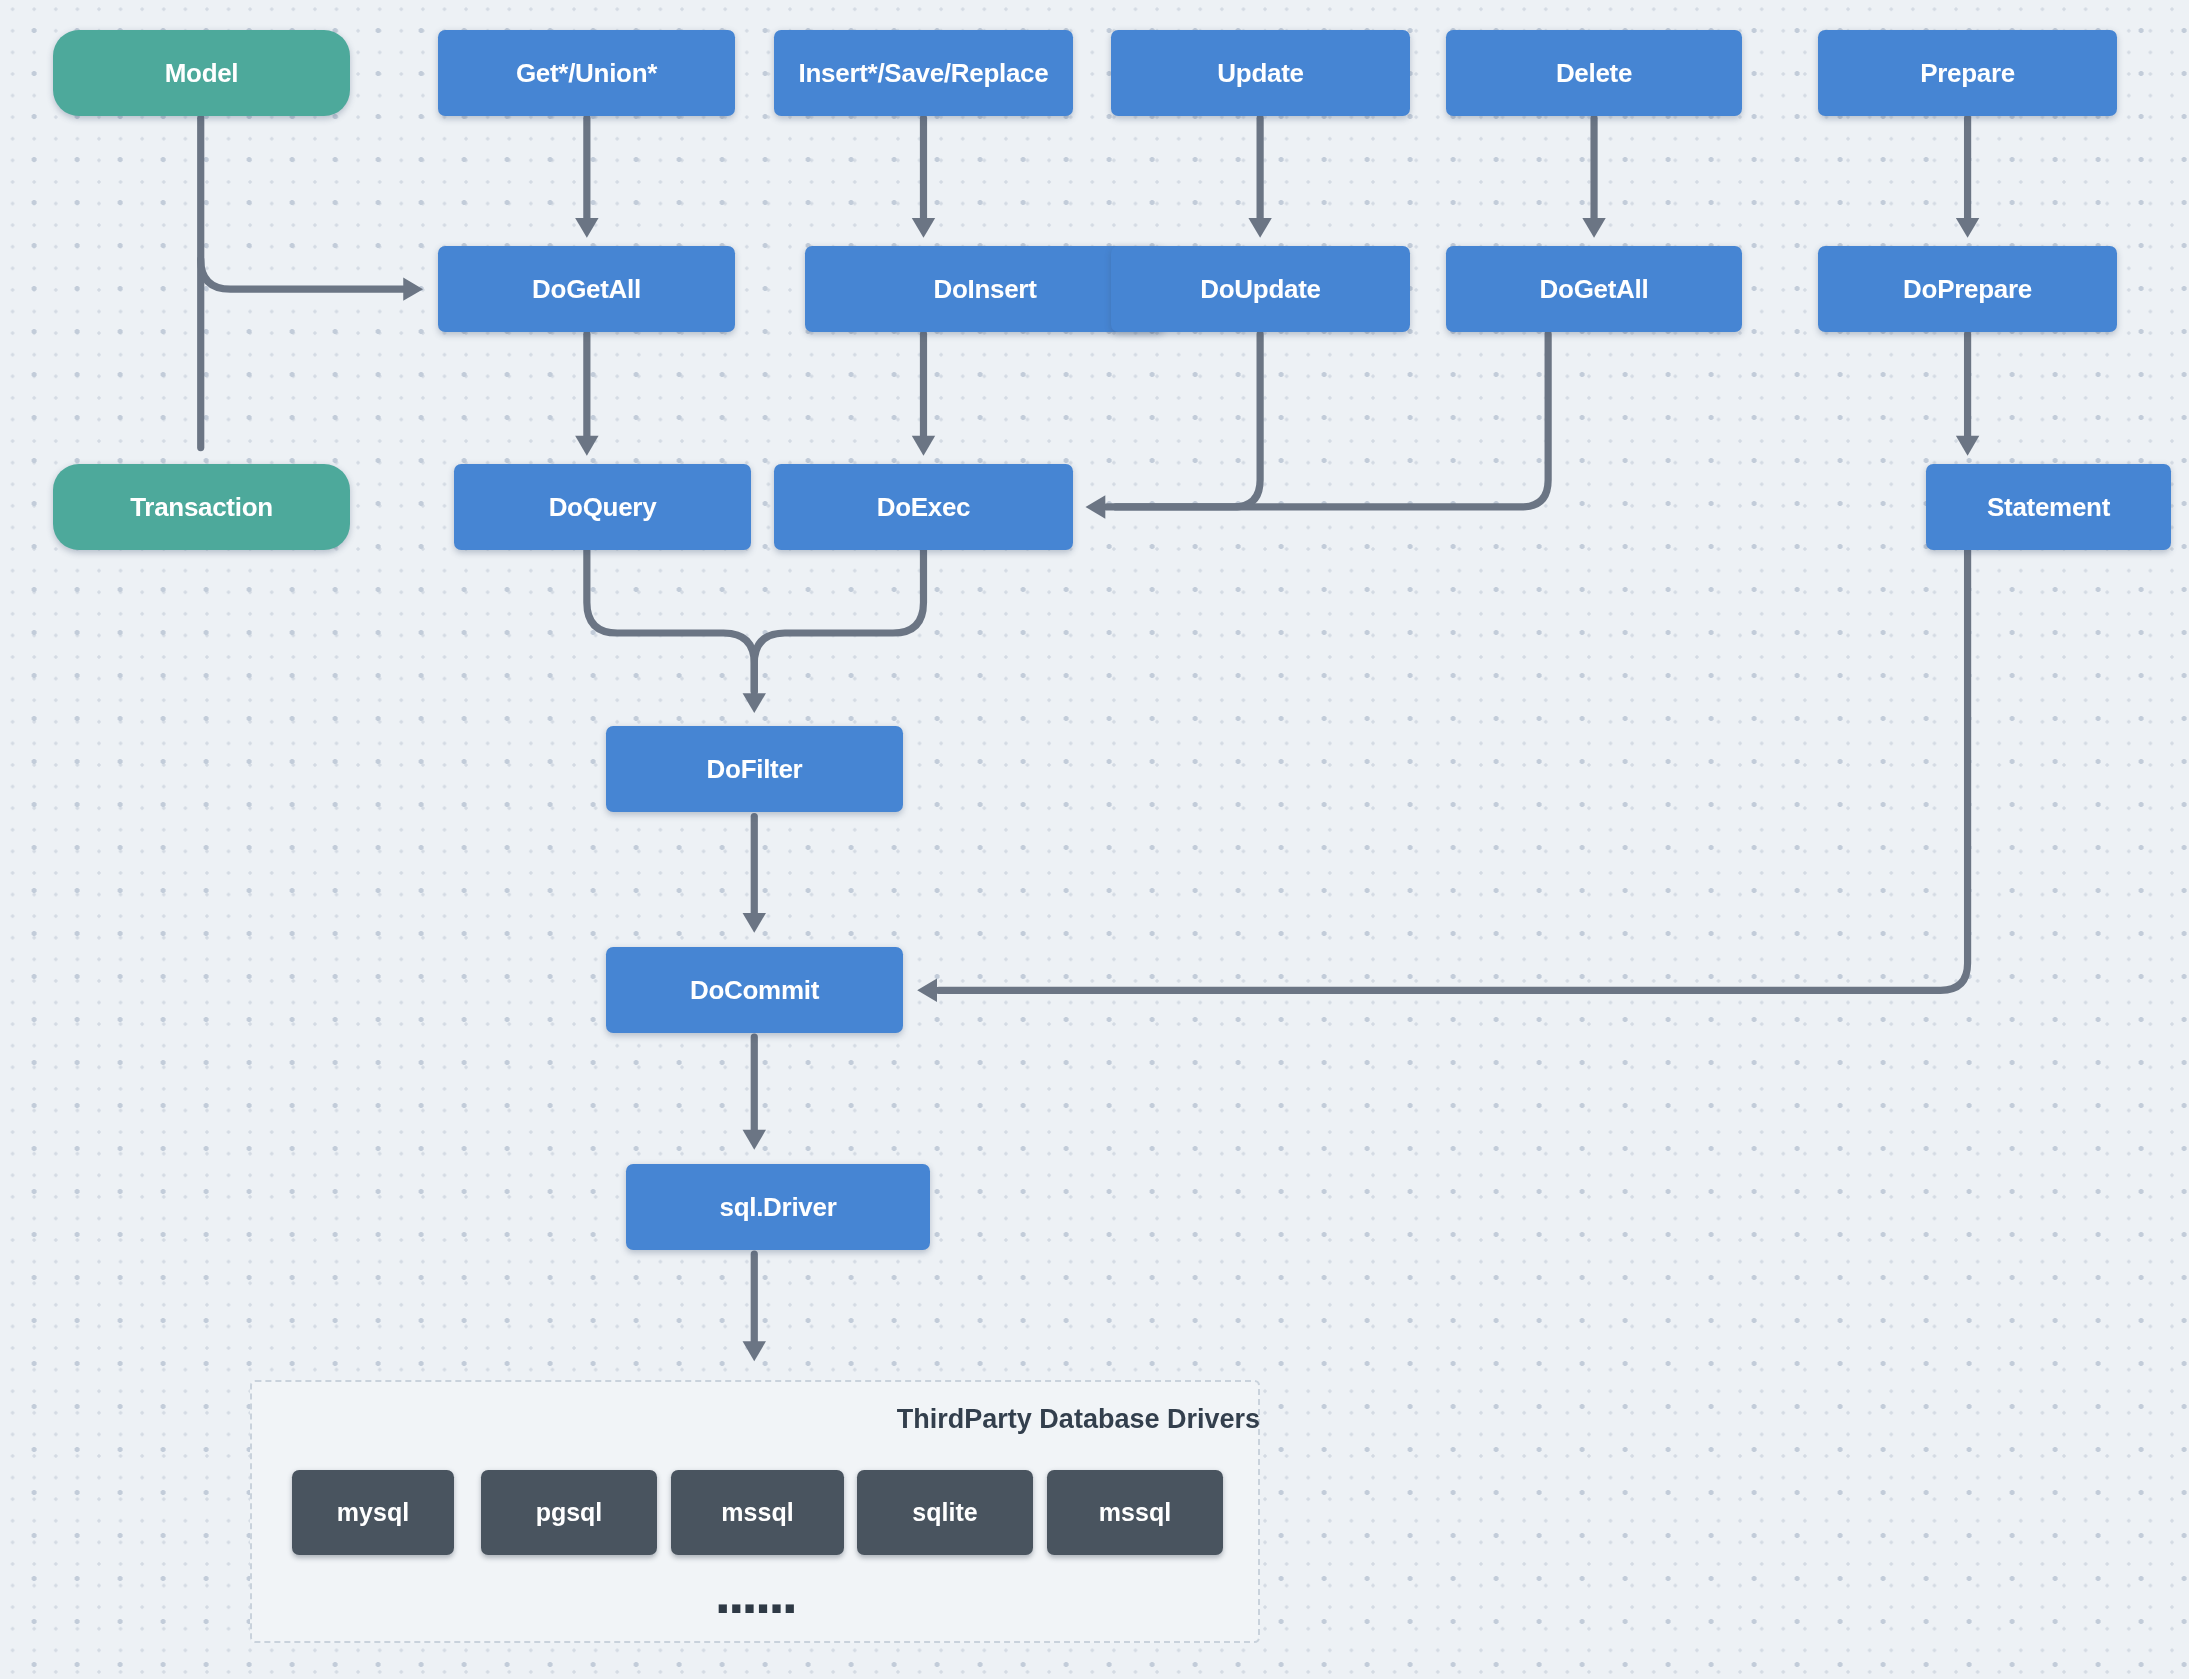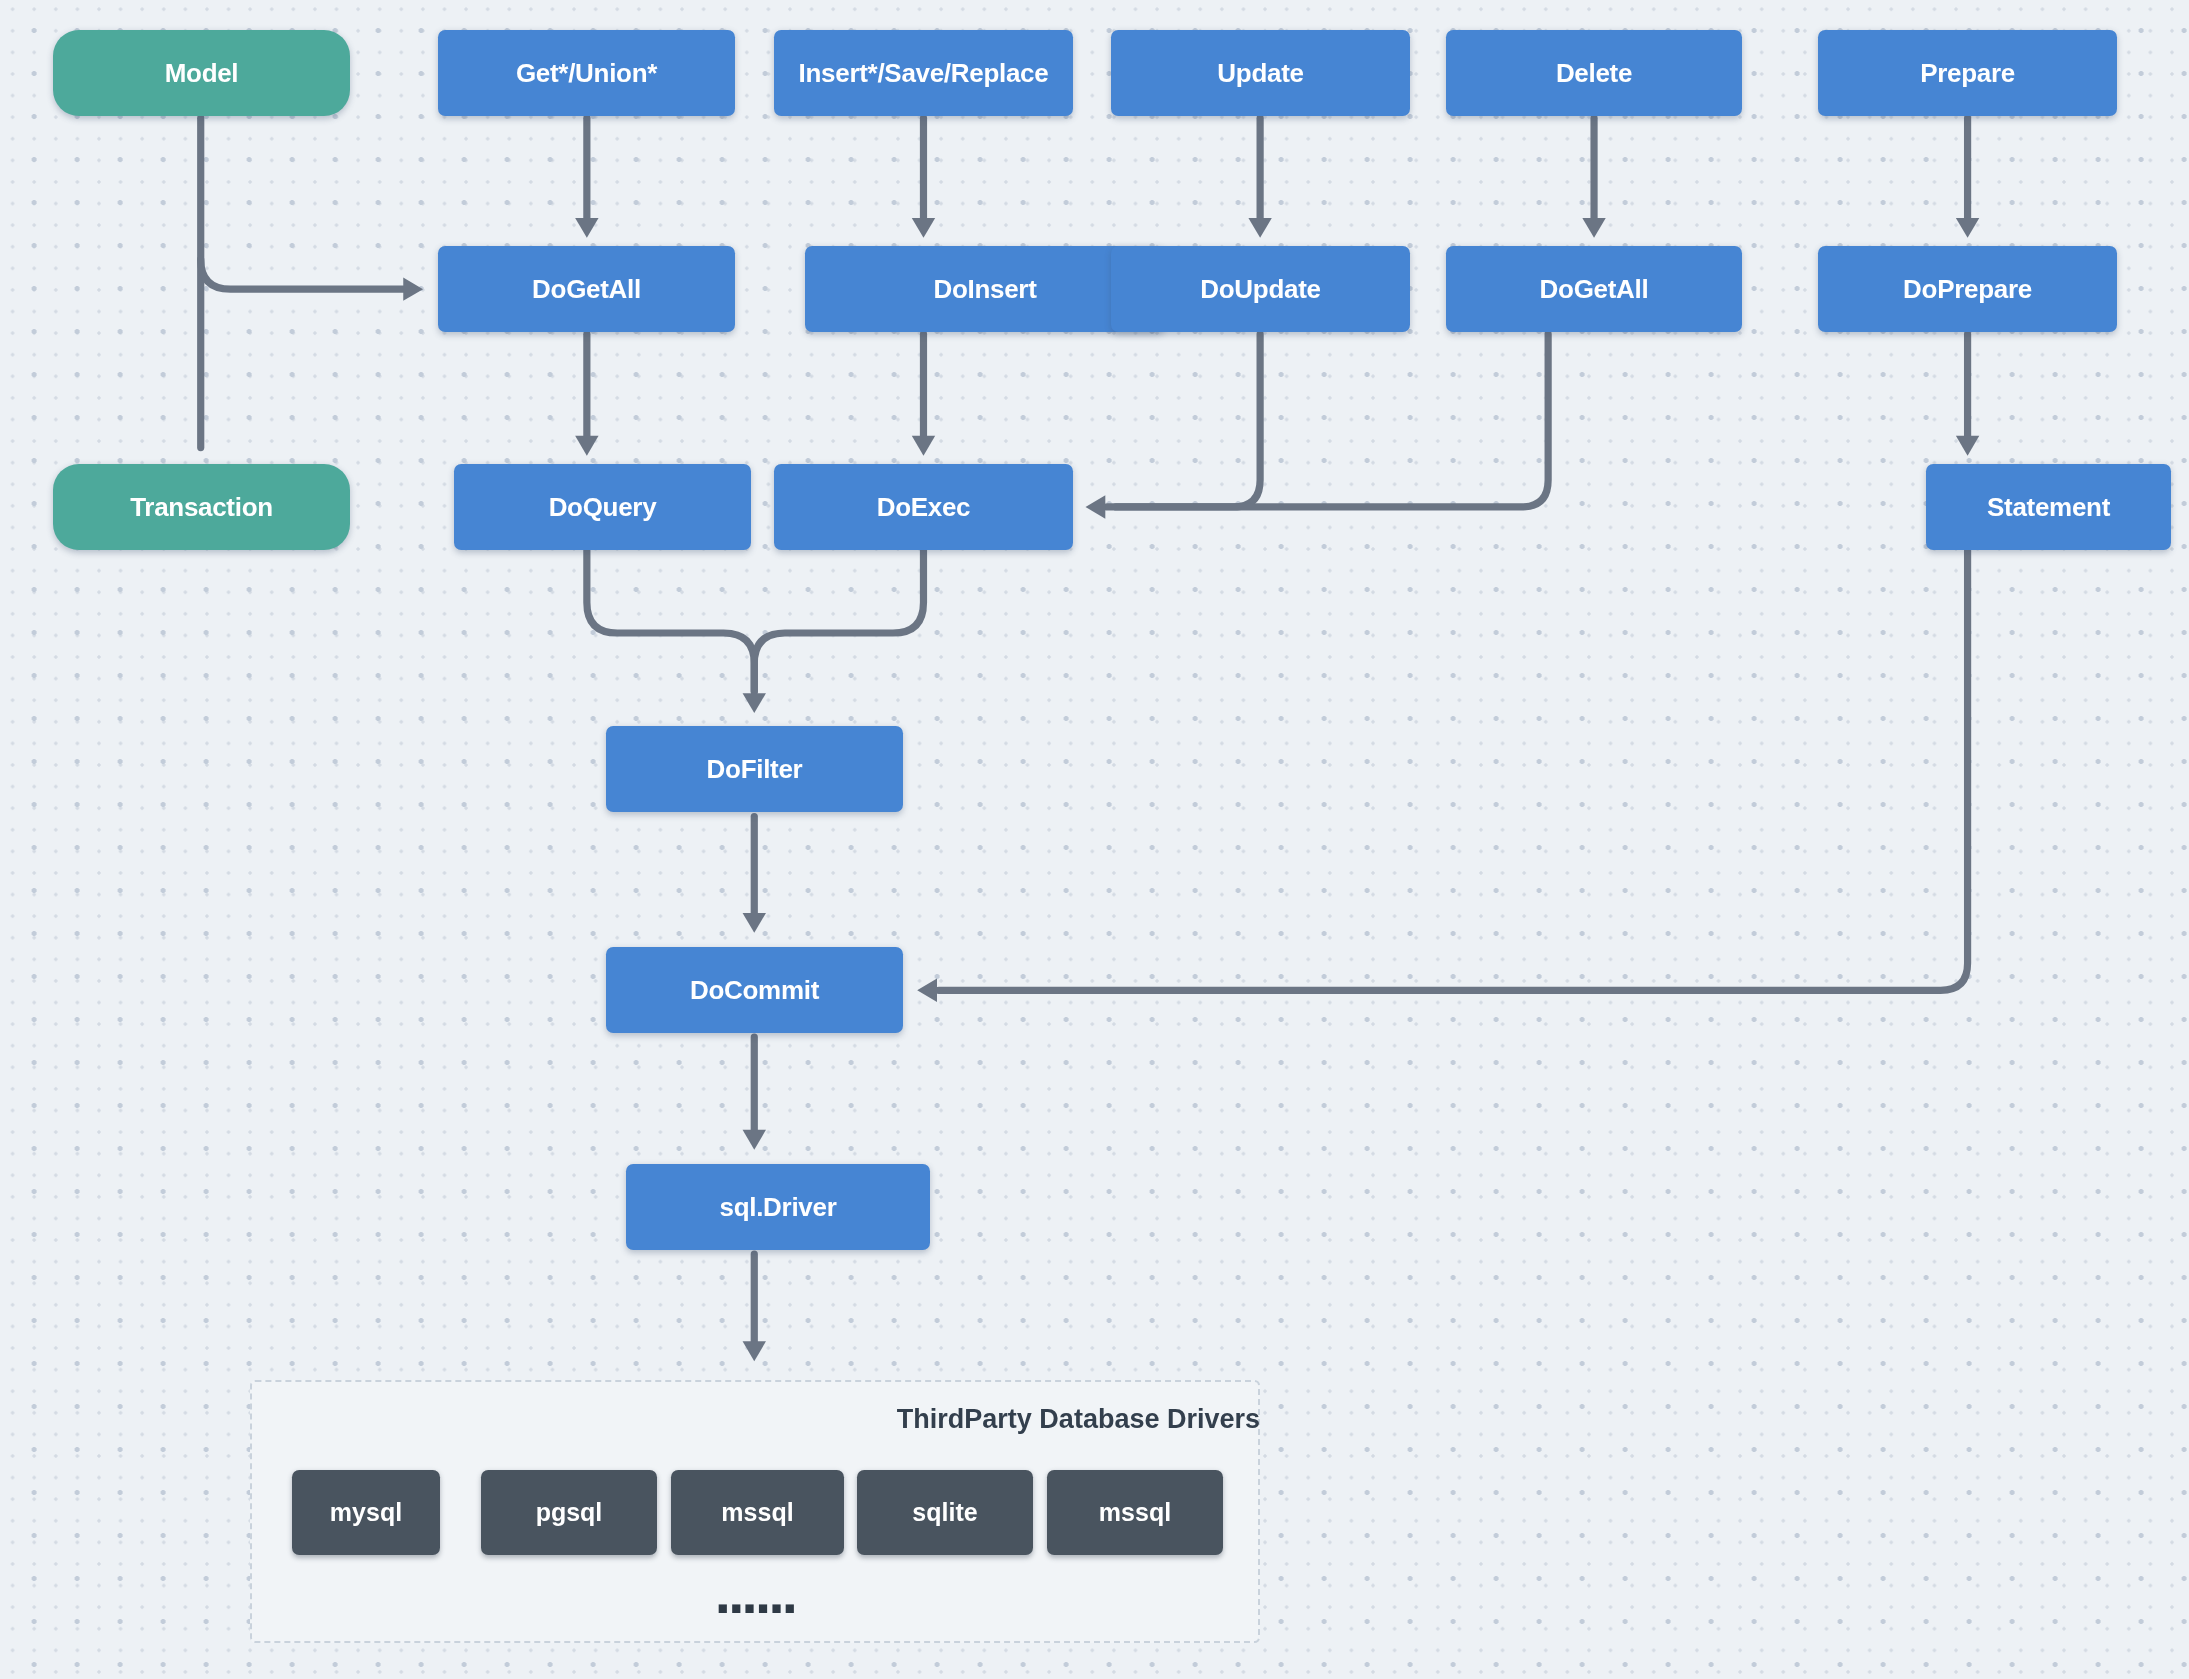--- a/index.html
+++ b/index.html
@@ -145,19 +145,19 @@
 <div class="node blue" style="left:454px;top:464px;width:297px">DoQuery</div>
 <div class="node blue" style="left:774px;top:464px;width:299px">DoExec</div>
 <div class="node blue" style="left:1926px;top:464px;width:245px">Statement</div>
 
 <div class="node blue" style="left:606px;top:726px;width:297px">DoFilter</div>
 <div class="node blue" style="left:606px;top:947px;width:297px">DoCommit</div>
 <div class="node blue" style="left:626px;top:1164px;width:304px">sql.Driver</div>
 
 <div class="panel"></div>
 <div class="panel-title">ThirdParty Database Drivers</div>
-<div class="driver" style="left:292px;width:148px">mysql</div>
+<div class="driver" style="left:292px;width:162px">mysql</div>
 <div class="driver" style="left:481px;width:176px">pgsql</div>
 <div class="driver" style="left:671px;width:173px">mssql</div>
 <div class="driver" style="left:857px;width:176px">sqlite</div>
 <div class="driver" style="left:1047px;width:176px">mssql</div>
 <div class="more-dots">......</div>
 
 
 </body></html>

